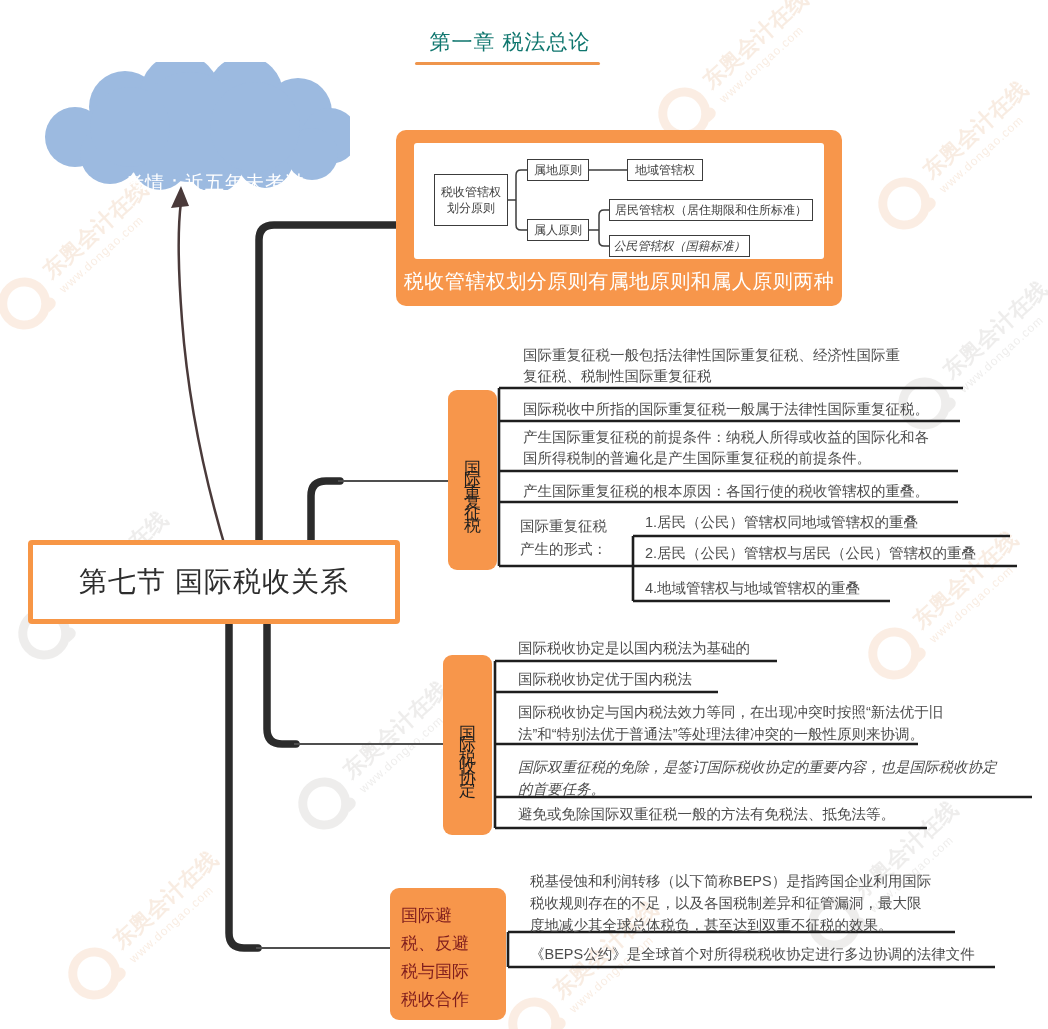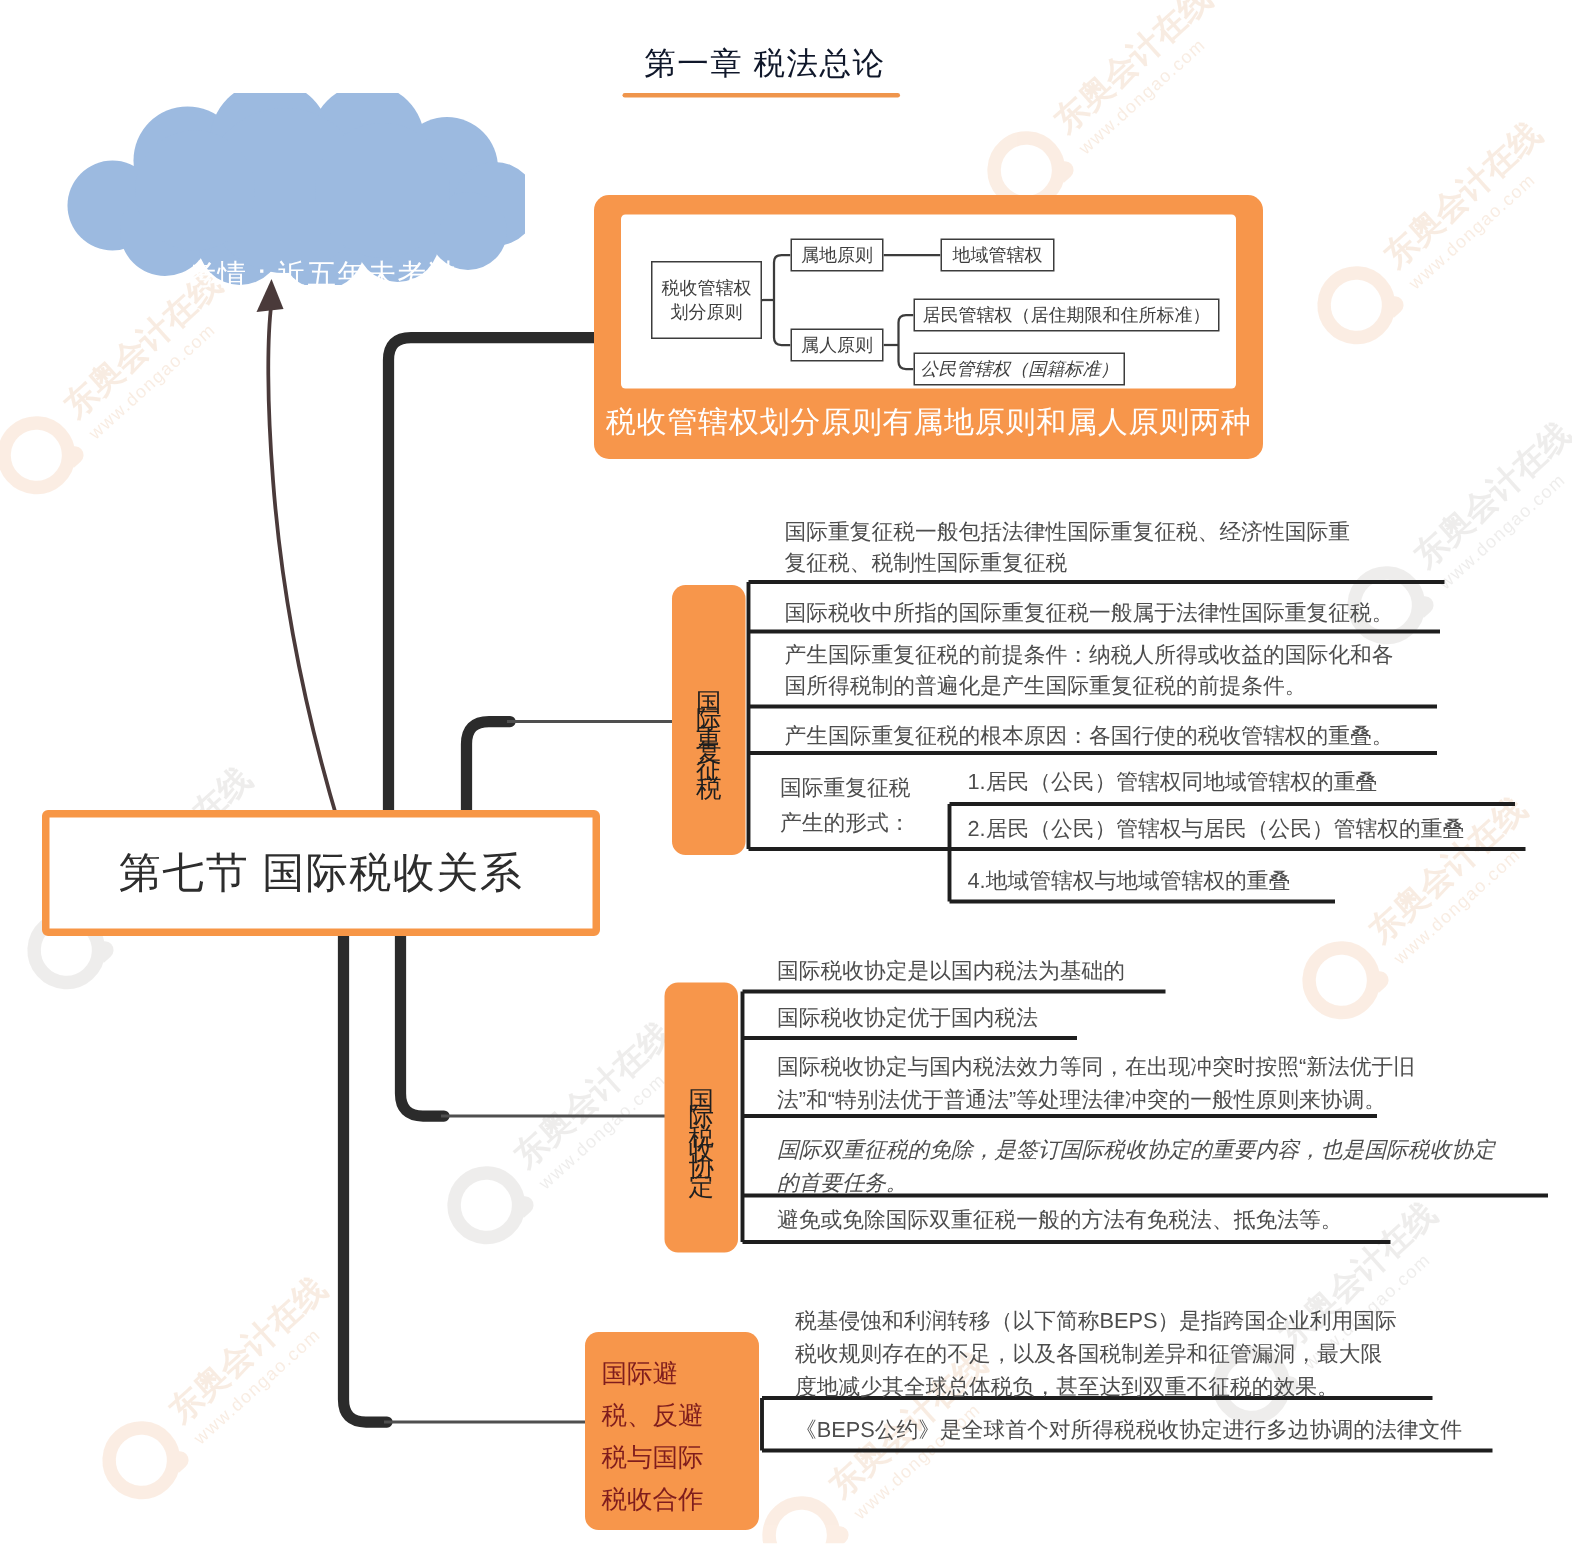--- a/index.html
+++ b/index.html
@@ -14,21 +14,21 @@
   .wm .ring::after { content:""; position:absolute; right:-8px; bottom:-6px; width:12px; height:12px;
                      background:#E8965A; border-radius:50% 50% 50% 0; }
   .wm .t1 { font-size:22px; font-weight:bold; color:#D98F52; white-space:nowrap; }
   .wm .t2 { font-size:12px; color:#D98F52; white-space:nowrap; letter-spacing:1px; }
   .wm.gray .t1, .wm.gray .t2 { color:#9a948e; }
   .wm.gray .ring { border-color:#9a948e; }
   .wm.gray .ring::after { background:#9a948e; }
 
   
   .page-title { position:absolute; left:330px; top:28px; width:360px; text-align:center;
-                font-size:21px; color:#0f172a; letter-spacing:1px; }
+                font-size:21px; color:#0f766e; letter-spacing:1px; }
   .page-title-underline { position:absolute; left:415px; top:62px; width:185px; height:3px;
                           background:#EF954C; border-radius:2px; }
 
   
   .cloud-wrap { position:absolute; left:30px; top:62px; width:320px; height:128px; }
   .cloud-text { position:absolute; left:95px; top:108px; width:250px; font-size:19px;
                 color:#ffffff; letter-spacing:1px; white-space:nowrap; }
 
   
   .root-box { position:absolute; left:28px; top:540px; width:372px; height:84px;

